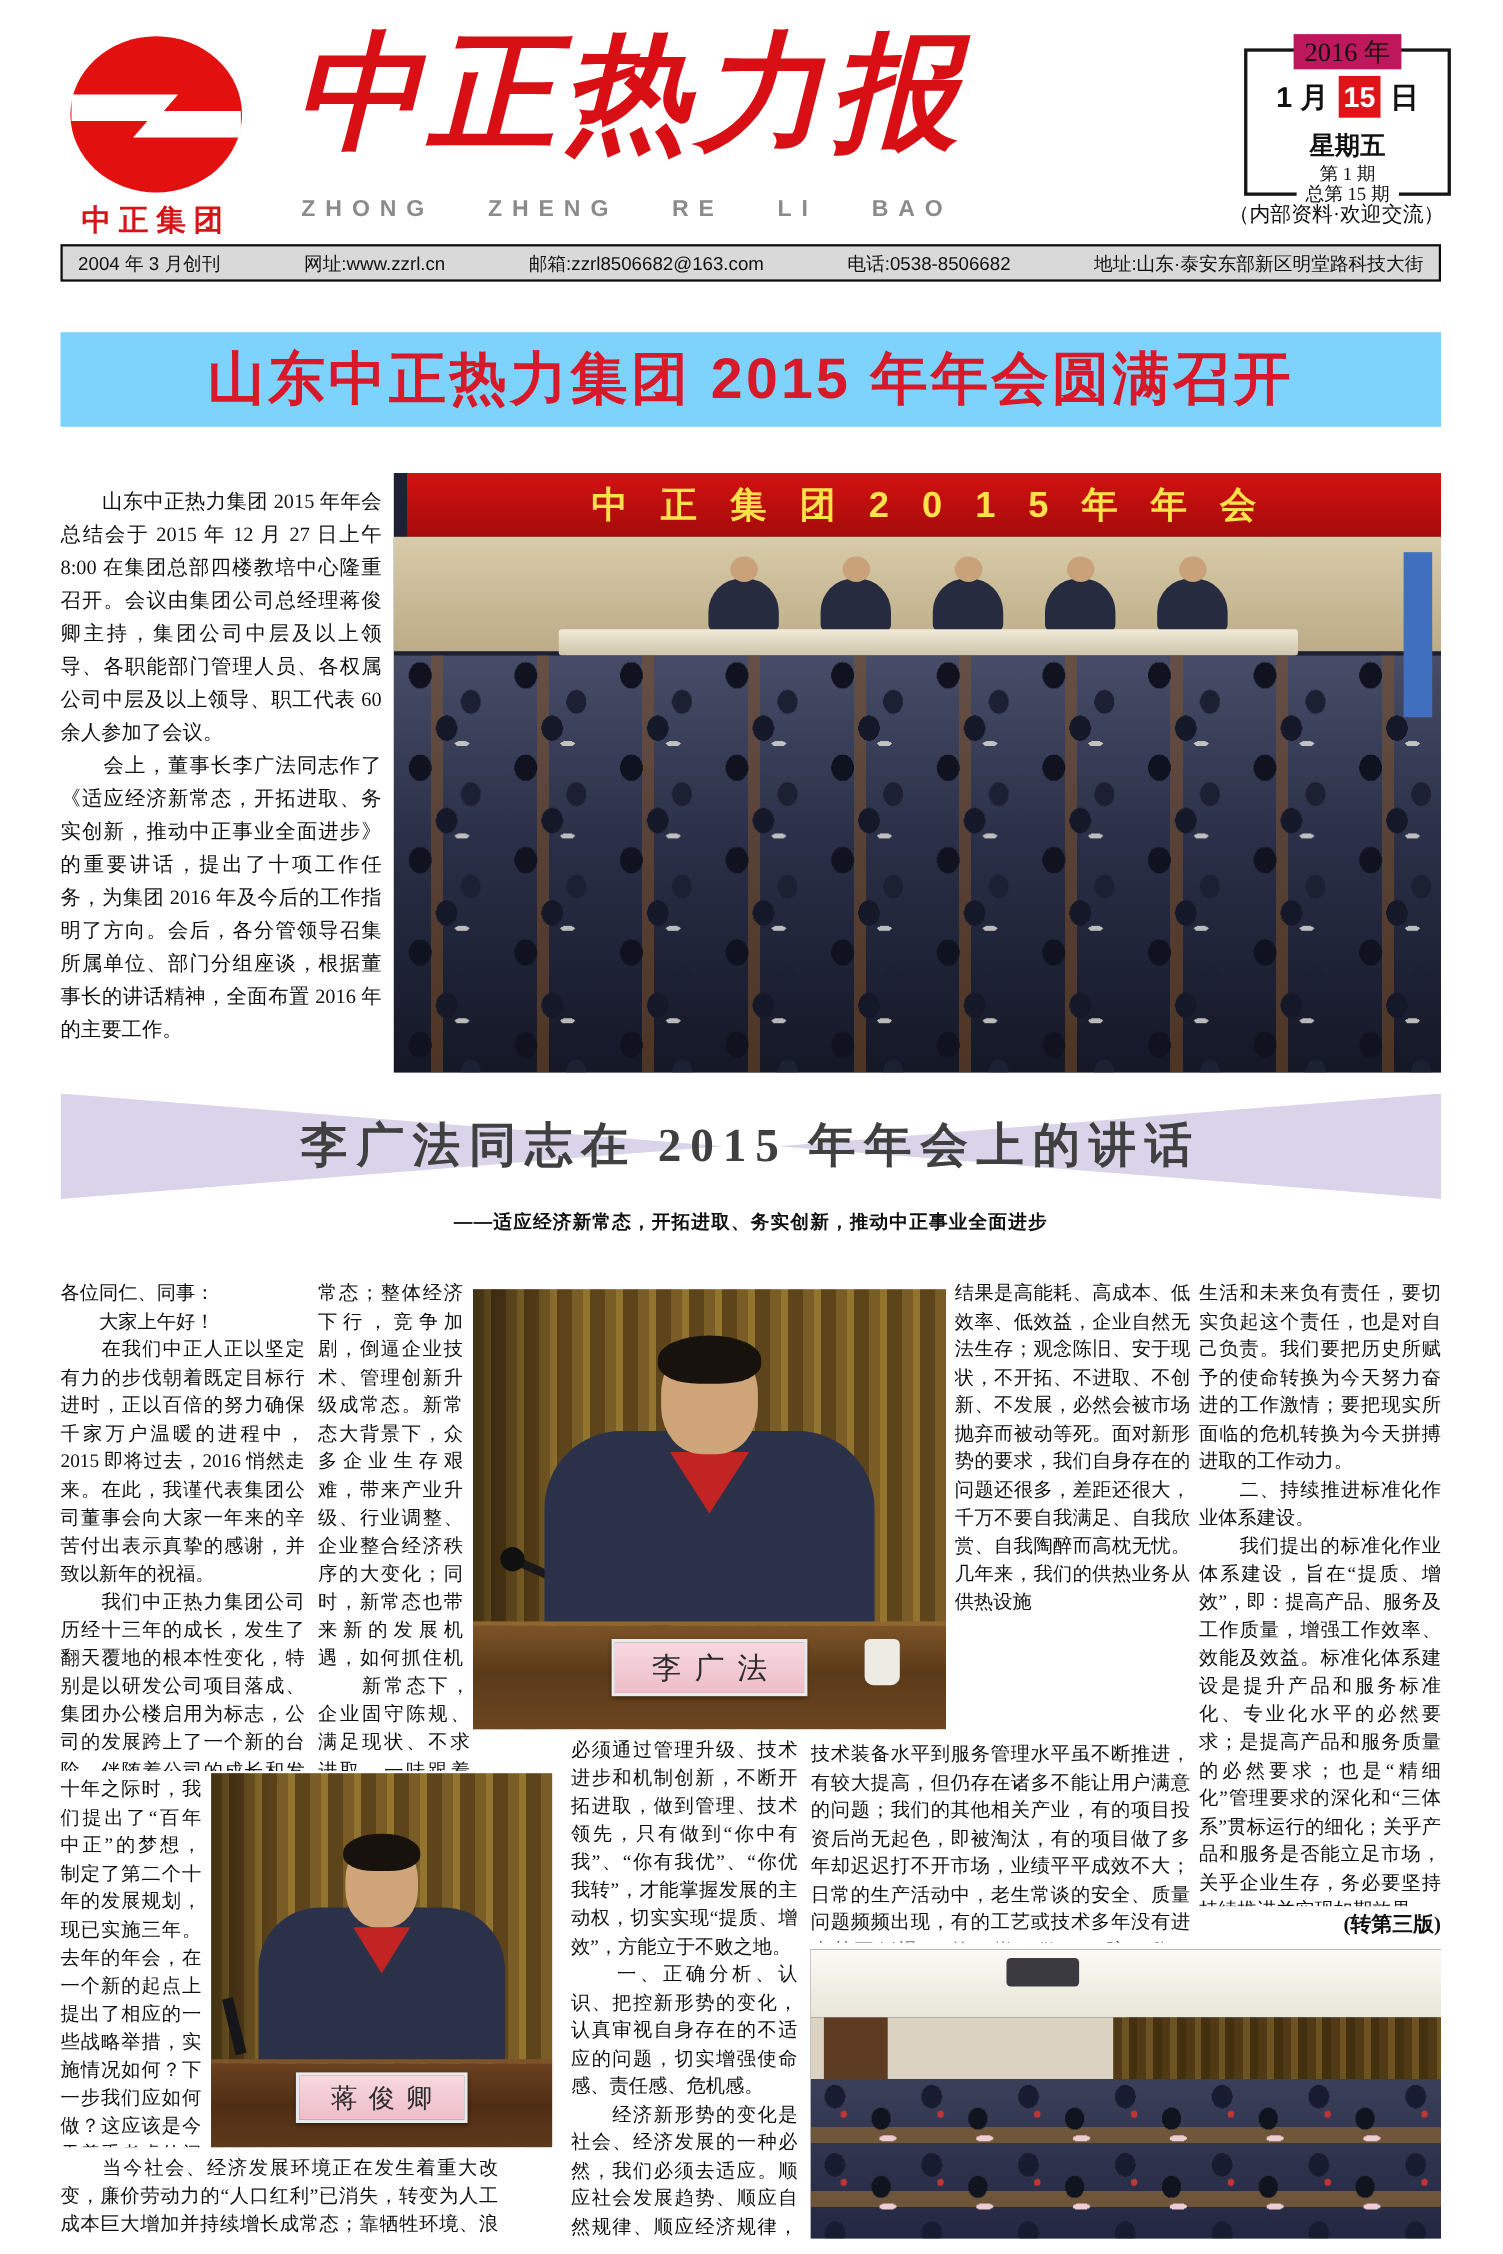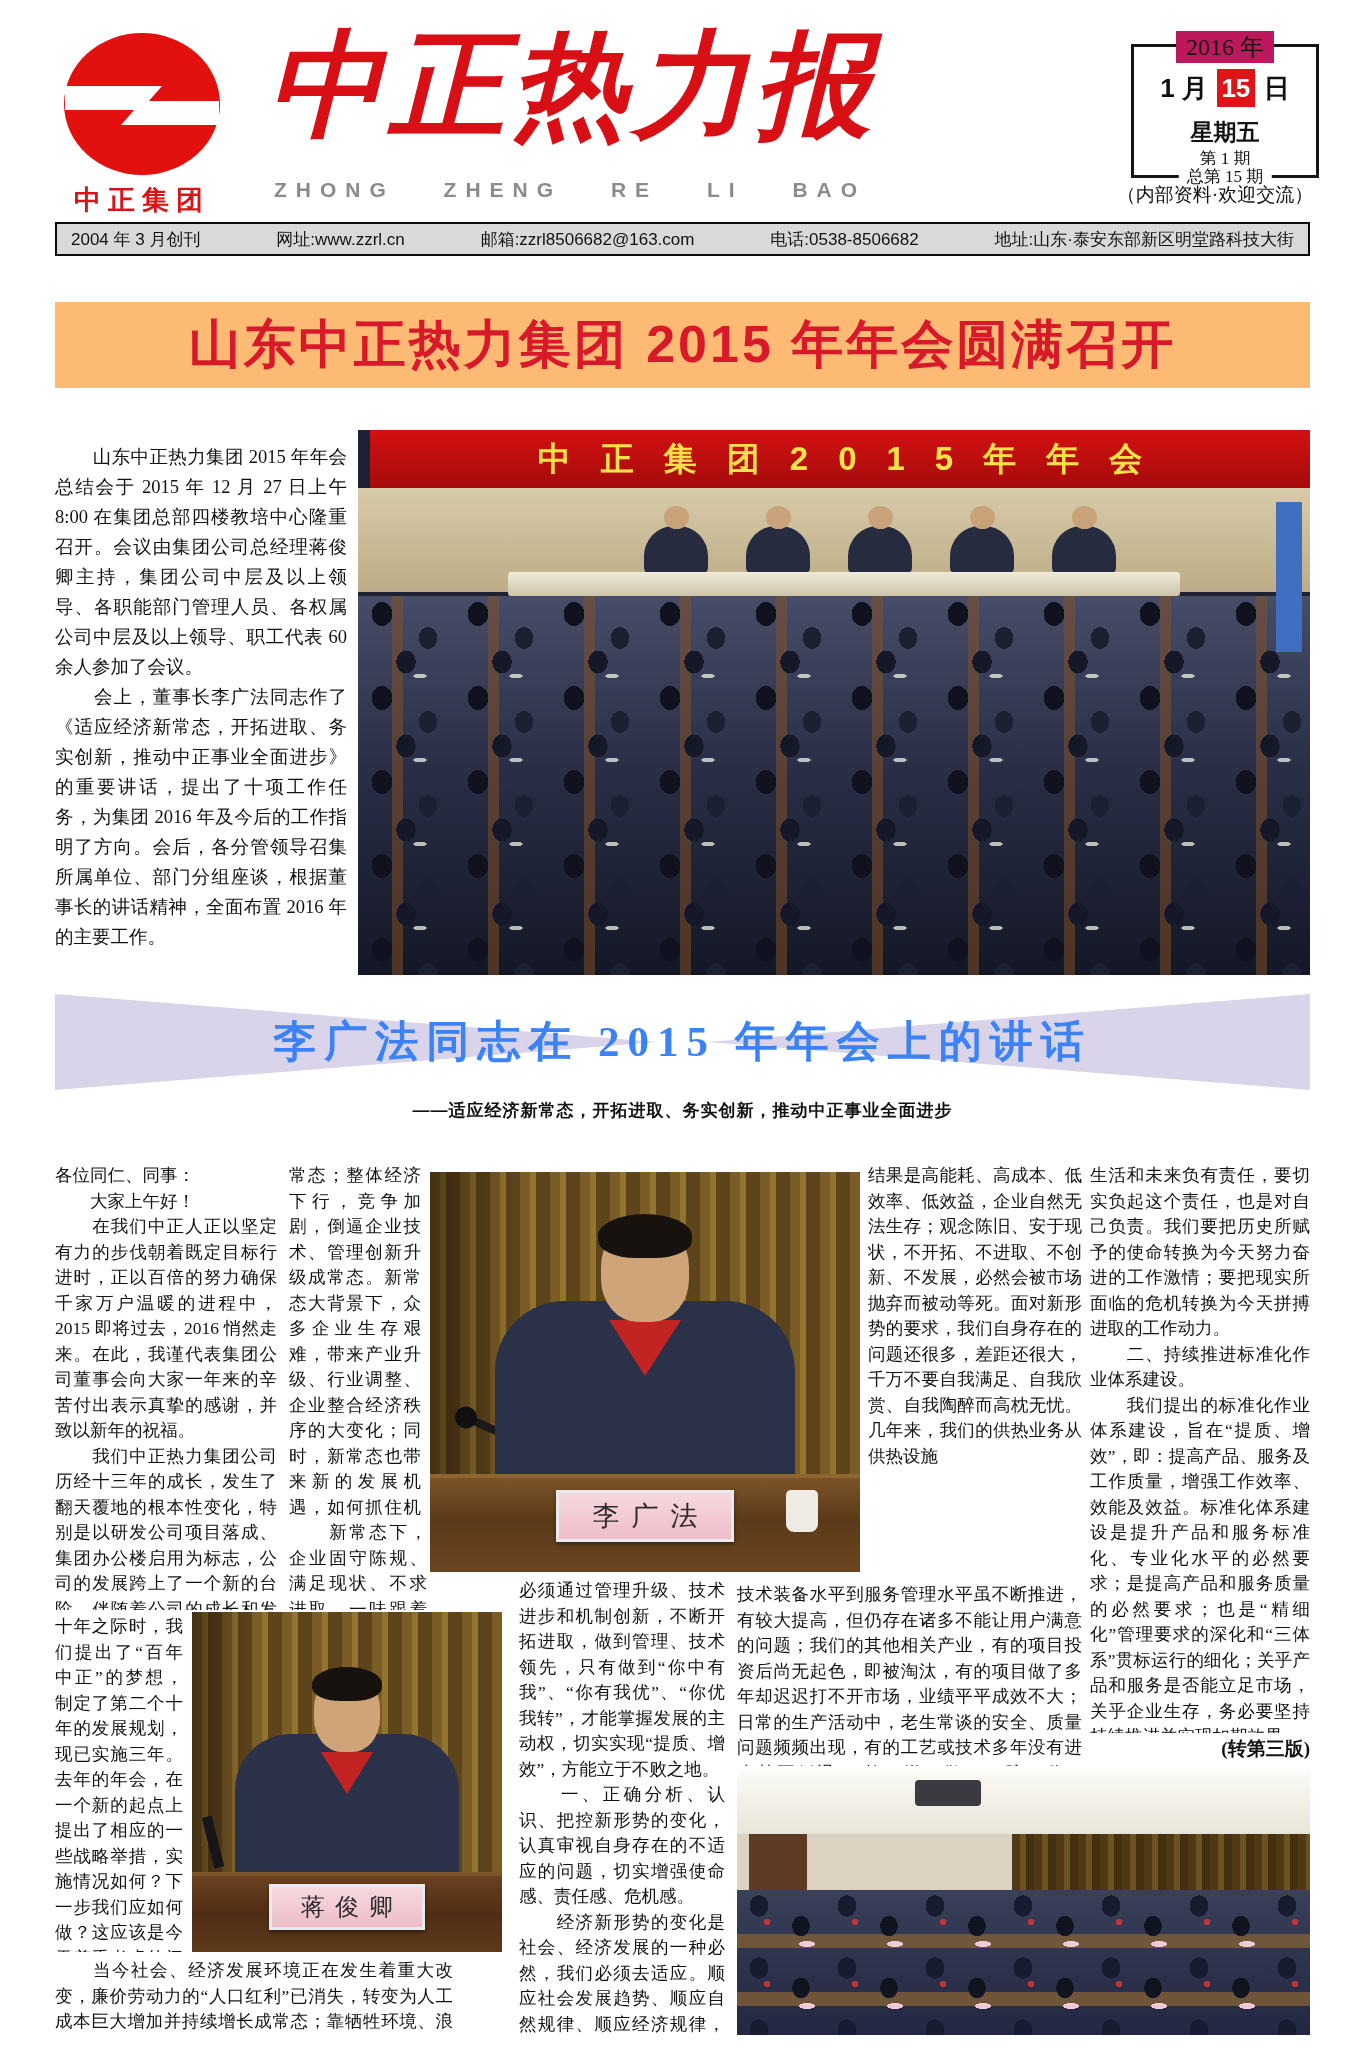--- a/index.html
+++ b/index.html
@@ -31,21 +31,21 @@
   .datebox .total{position:absolute;bottom:-13px;left:50%;transform:translateX(-50%);background:#fff;
                   padding:0 8px;font-size:17px;white-space:nowrap;}
   .inner-note{position:absolute;left:1090px;top:182px;width:250px;text-align:center;font-size:19px;}
 
   .infobar{position:absolute;left:55px;top:222px;width:1255px;height:34px;background:#d9d9d9;
            border:2px solid #0c0c0c;box-sizing:border-box;display:flex;align-items:center;
            justify-content:space-between;padding:0 14px;font-family:"Liberation Sans",sans-serif;
            font-size:17px;white-space:nowrap;}
 
   
-  .headline1{position:absolute;left:55px;top:302px;width:1255px;height:86px;background:#fdba74;
+  .headline1{position:absolute;left:55px;top:302px;width:1255px;height:86px;background:#7dd3fc;
              display:flex;align-items:center;justify-content:center;color:#d8192a;
              font-family:"Liberation Sans",sans-serif;font-weight:900;font-size:52px;
              letter-spacing:3px;white-space:nowrap;}
   .a1-body{position:absolute;left:55px;top:442px;width:292px;height:552px;overflow:hidden;
            font-size:18.5px;line-height:30px;text-align:justify;white-space:pre-line;}
 
   .photo1{position:absolute;left:358px;top:430px;width:952px;height:545px;overflow:hidden;
           background:#1d2133;}
   .p1-banner{position:absolute;top:0;left:0;right:0;height:58px;
              background:linear-gradient(180deg,#d31111,#a50b0b);display:flex;align-items:center;
@@ -70,21 +70,21 @@
     background-size:96px 84px,96px 84px,96px 84px,96px 84px,100% 100%,100% 100%;}
   .p1-bluebanner{position:absolute;right:8px;top:72px;width:26px;height:150px;background:#3f6fbe;}
 
   
   .ribbon{position:absolute;left:55px;top:990px;width:1255px;height:104px;background:#fff;}
   .ribbon .tri-l{position:absolute;left:0;top:4px;bottom:4px;width:48%;background:#d9d4ea;
                  clip-path:polygon(0 0,100% 50%,0 100%);}
   .ribbon .tri-r{position:absolute;right:0;top:4px;bottom:4px;width:48%;background:#d9d4ea;
                  clip-path:polygon(100% 0,0 50%,100% 100%);}
   .ribbon h2{position:absolute;left:0;right:0;top:0;margin:0;text-align:center;line-height:104px;
-             color:#3b82f6;font-size:43px;letter-spacing:8px;font-weight:bold;
+             color:#404040;font-size:43px;letter-spacing:8px;font-weight:bold;
              font-family:"Liberation Serif",serif;white-space:nowrap;}
   .a2-sub{position:absolute;left:55px;top:1099px;width:1255px;text-align:center;
           font-family:"Liberation Sans",sans-serif;font-weight:bold;font-size:17px;
           letter-spacing:1px;white-space:nowrap;}
 
   
   .coltext{position:absolute;overflow:hidden;font-size:17.5px;line-height:25.5px;
            text-align:justify;white-space:pre-line;}
   .c1 {left:55px;  top:1163px; width:222px; height:447px;}
   .c1b{left:55px;  top:1614px; width:128px; height:338px;}

